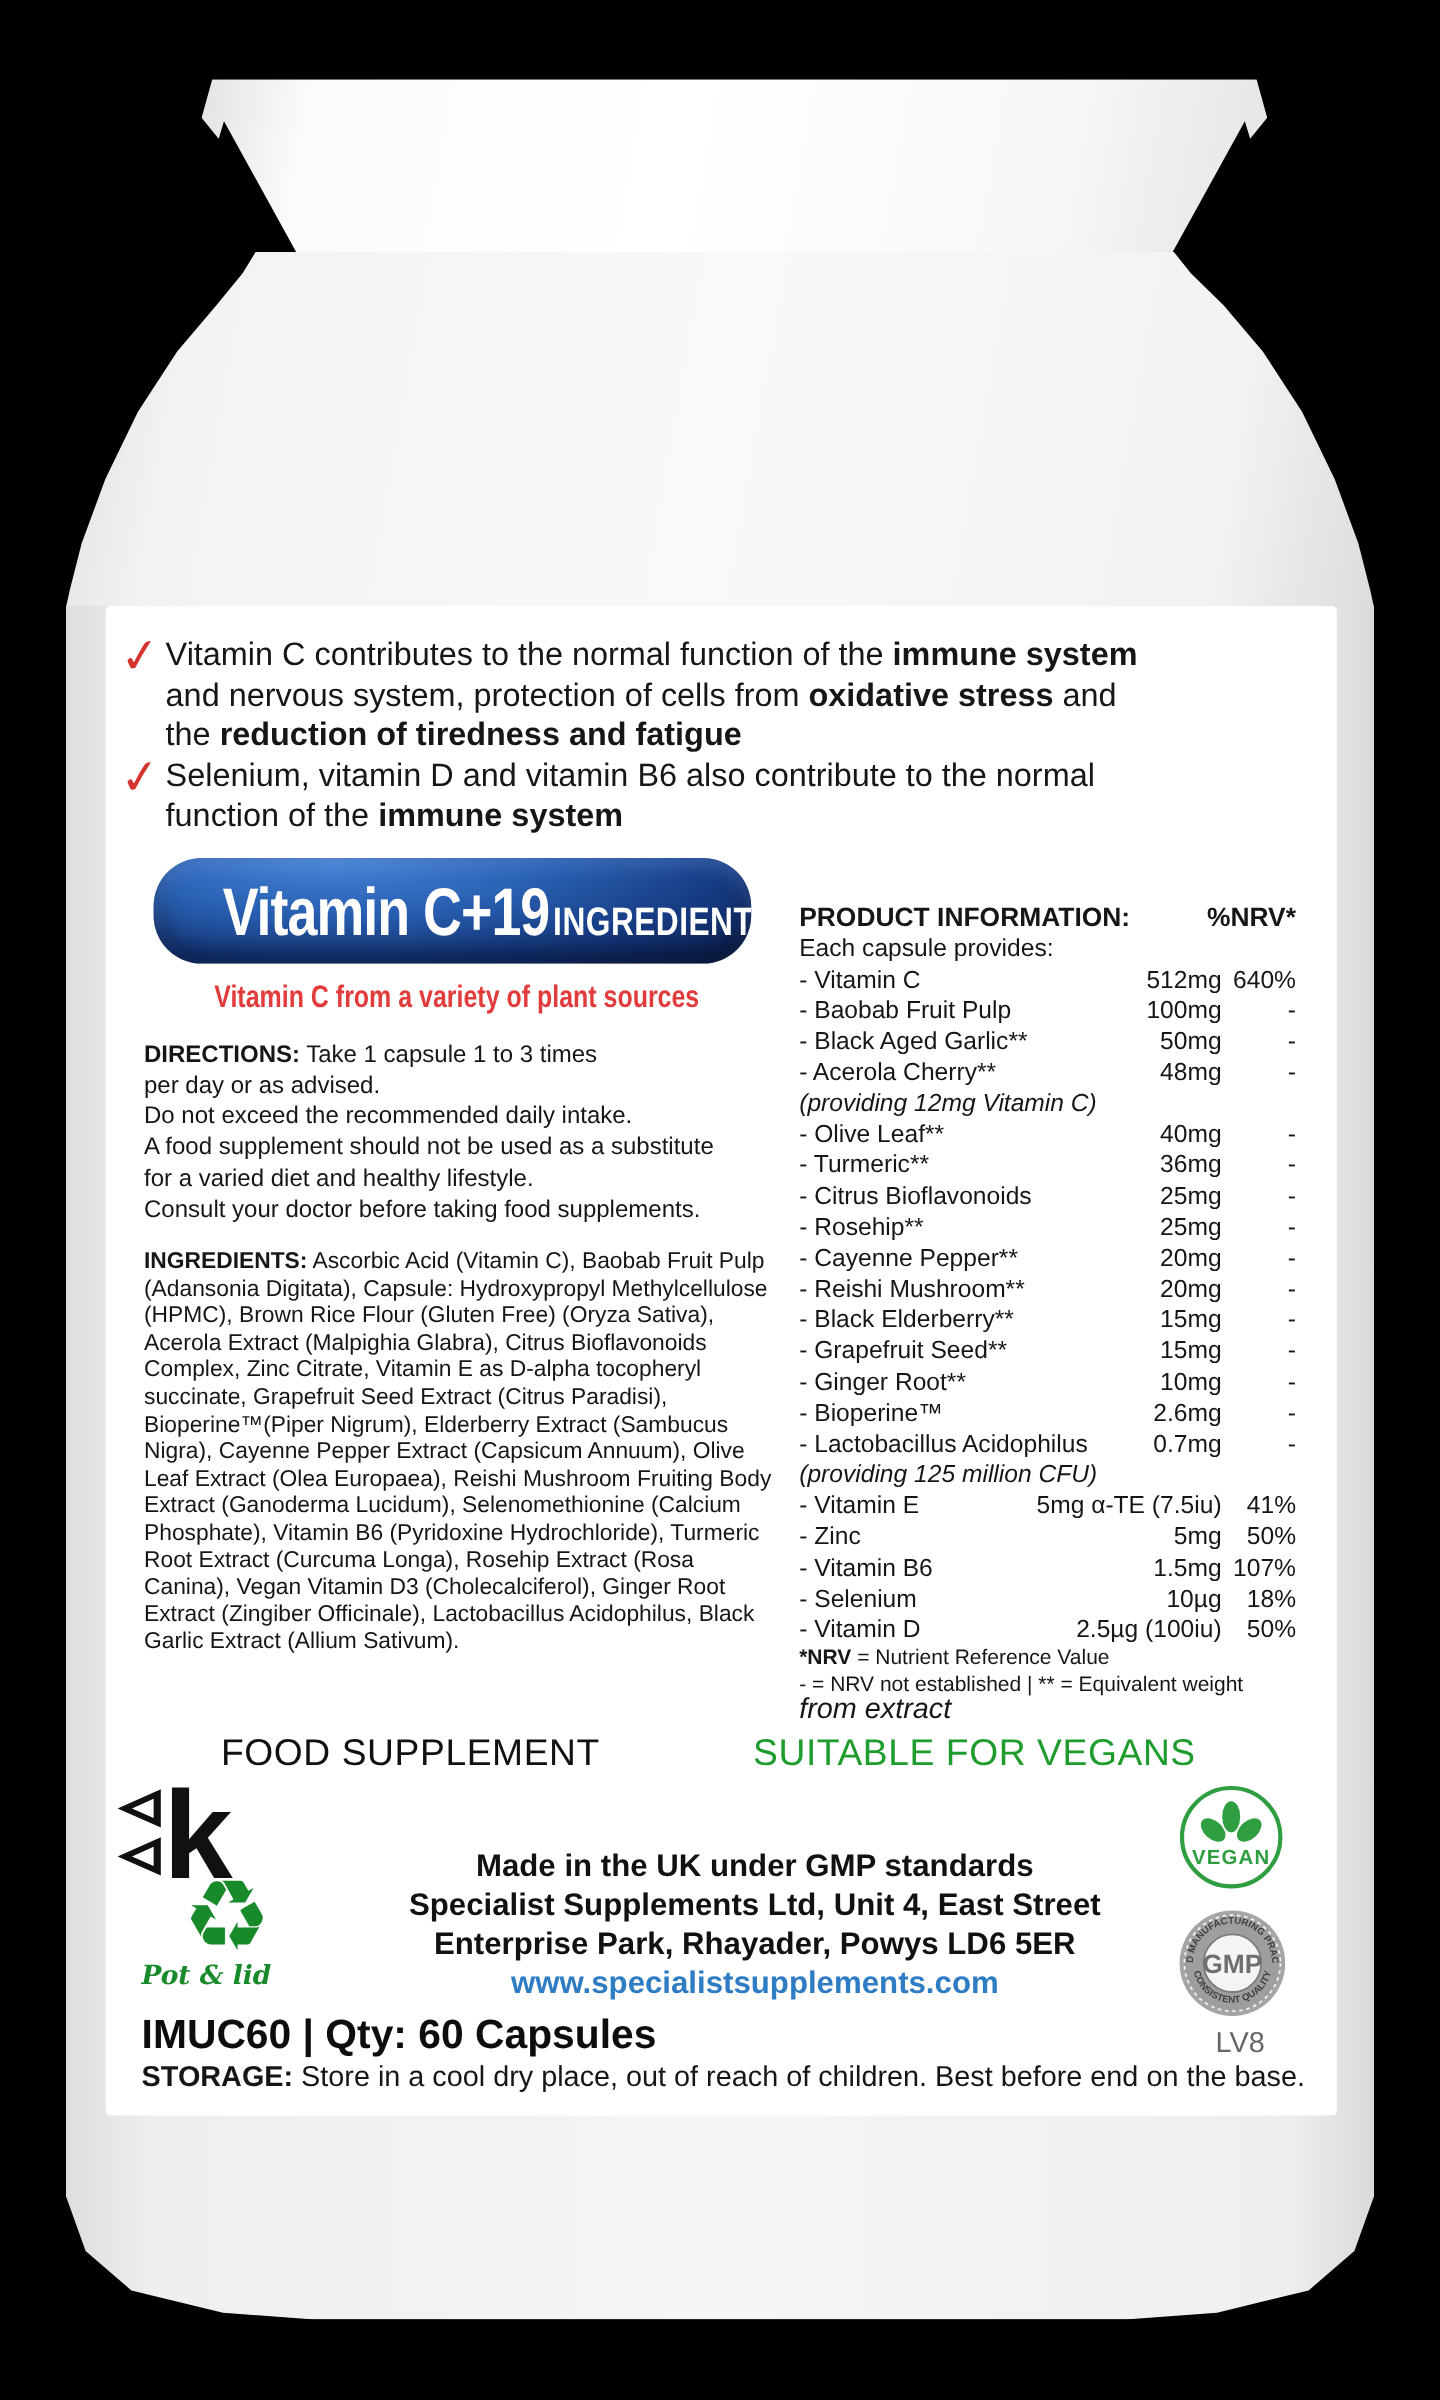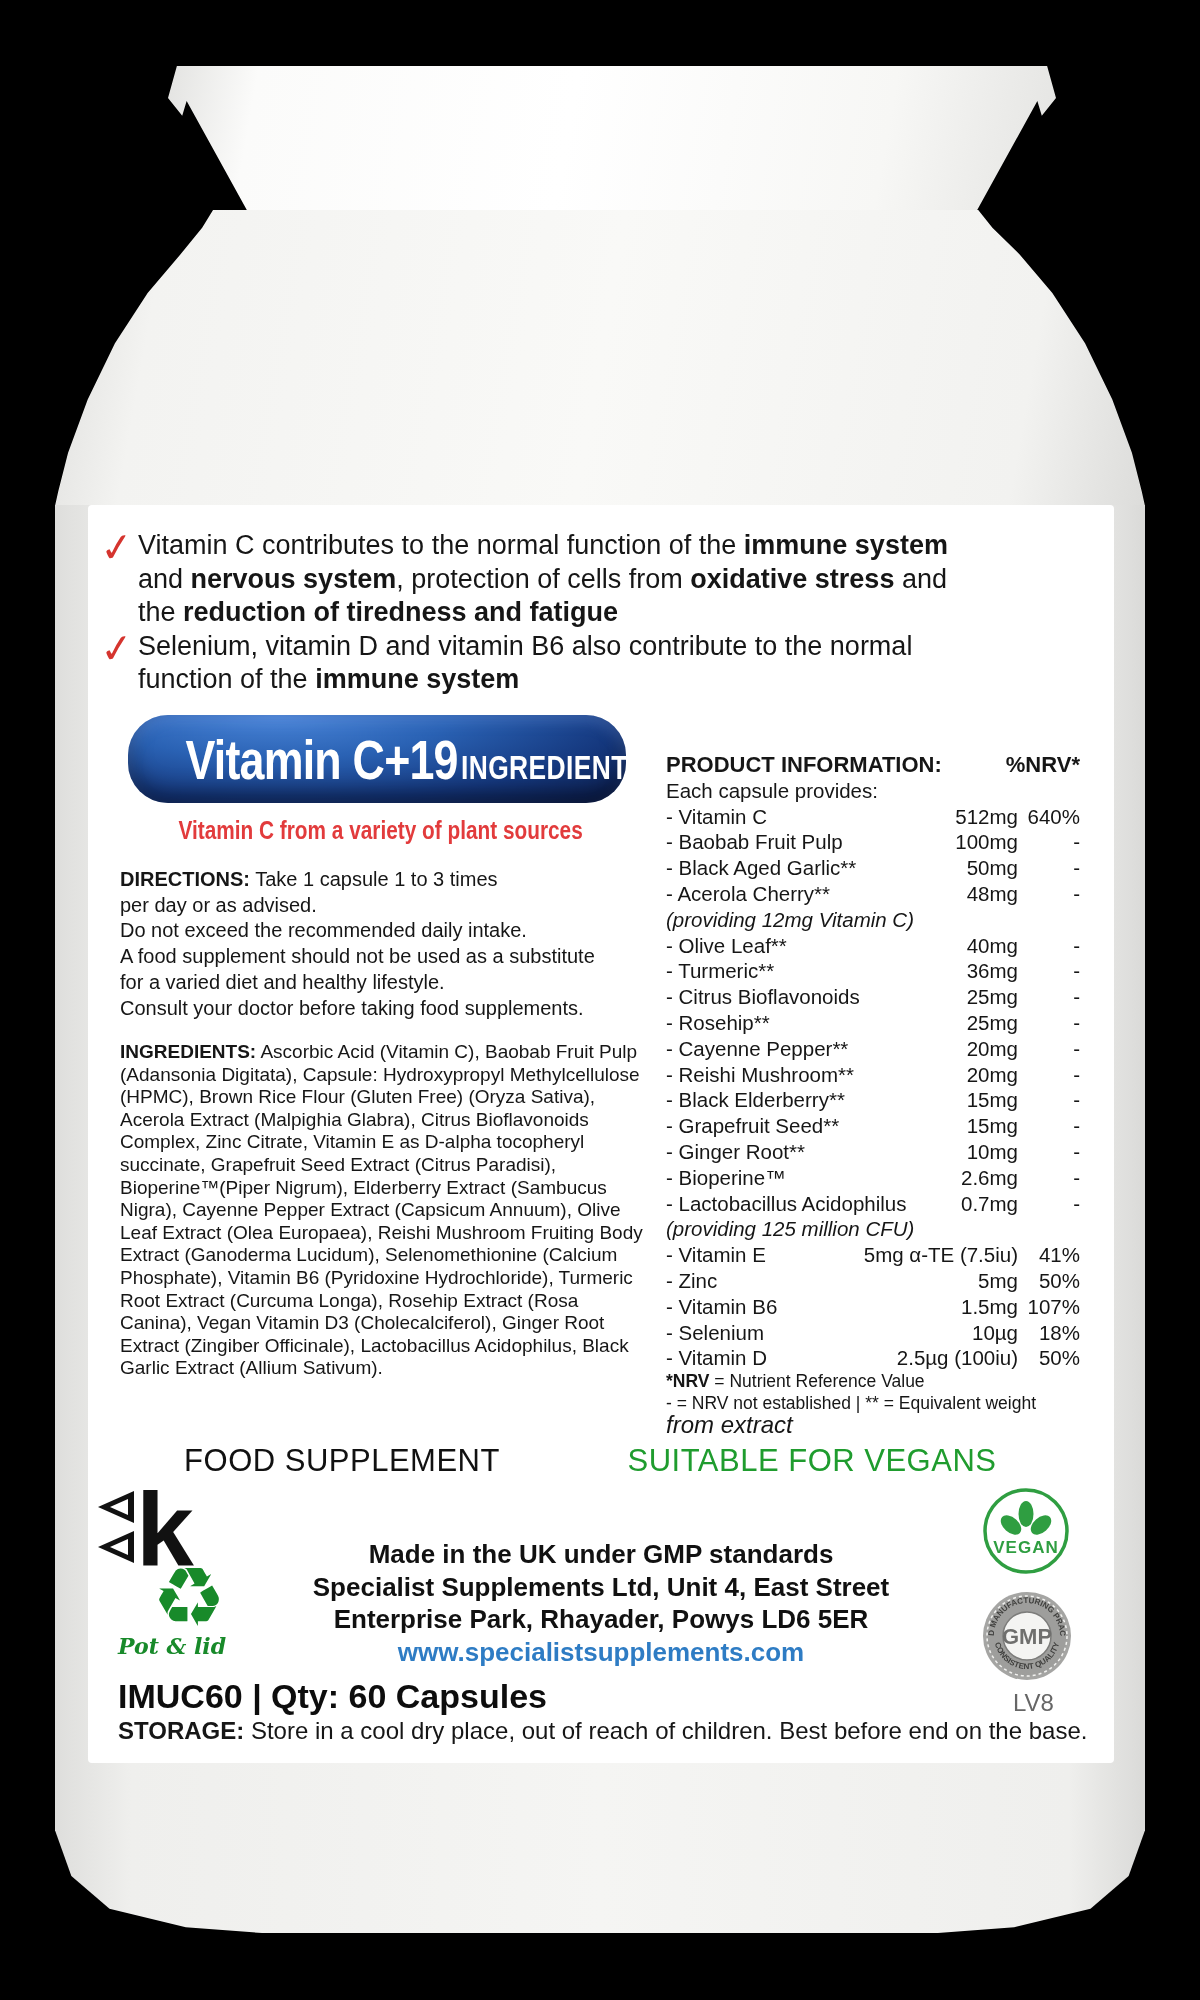--- a/index.html
+++ b/index.html
@@ -48,21 +48,21 @@
   .pi-row .pi-nrv{width:62px;text-align:right;white-space:nowrap;}
   .pi-note{font-style:italic;}
   .pi-foot{font-size:17.5px;line-height:21.5px;}
   .pi-foot-right{text-align:left;font-size:24px;line-height:21.5px;font-style:italic;}
   
   .cert-line{font-size:31px;letter-spacing:0.5px;white-space:nowrap;}
   #food-supp{left:254px;top:938px;transform:translateX(-50%);color:#111;}
   #veg-claim{left:724px;top:938px;transform:translateX(-50%);color:#1f9c2e;}
   #kosher-reg{left:513px;top:984px;transform:translateX(-50%);color:#111;}
   #made-block{left:0;top:1033px;width:1026px;text-align:center;font-size:26px;font-weight:bold;
-              line-height:32.5px;color:#111;}
+              line-height:32.5px;color:#111;padding-left:28px;}
   #website{color:#2e7cc4;}
   #kosher-icon{left:8px;top:966px;}
   #recycle{left:26px;top:1052px;width:150px;text-align:center;}
   #recycle-glyph{font-size:82px;line-height:82px;color:#188a2a;font-family:"DejaVu Sans",sans-serif;}
   #recycle-caption{font-family:"DejaVu Serif","Liberation Serif",serif;font-style:italic;font-weight:bold;
                    color:#188a2a;font-size:22px;margin-top:-6px;text-align:left;padding-left:4px;}
   #vegan-badge{left:894px;top:982px;}
   #gmp-badge{left:894px;top:1086px;}
   #sku-line{left:30px;top:1172px;font-size:34px;font-weight:bold;color:#0d0d0d;}
   #batch-code{left:925px;top:1184px;font-size:24px;color:#666;}
@@ -76,21 +76,21 @@
   <div id="shoulder"></div>
   <div id="body-shell"></div>
 
   <div id="label">
 
     <div id="claims" class="abs">
         <div class="bullet">
           <span class="check">✓</span>
           <div class="bullet-lines">
             <div class="bl"><span>Vitamin C contributes to the normal function of the </span><span style="font-weight: bold;">immune system</span></div>
-            <div class="bl"><span>and </span><span style="font-weight: bold; margin-top: 26px;">nervous system</span><span>, protection of cells from </span><span style="font-weight: bold; text-align: center;">oxidative stress</span><span> and</span></div>
+            <div class="bl"><span>and </span><span style="font-weight: normal; margin-top: 26px;">nervous system</span><span>, protection of cells from </span><span style="font-weight: bold; text-align: center;">oxidative stress</span><span> and</span></div>
             <div class="bl"><span>the </span><span style="font-weight: bold;">reduction of tiredness and fatigue</span></div>
           </div>
         </div>
         <div class="bullet">
           <span class="check">✓</span>
           <div class="bullet-lines">
             <div class="bl"><span>Selenium, vitamin D and vitamin B6 also contribute to the normal</span></div>
             <div class="bl"><span>function of the </span><span style="font-weight: bold;">immune system</span></div>
           </div>
         </div>

